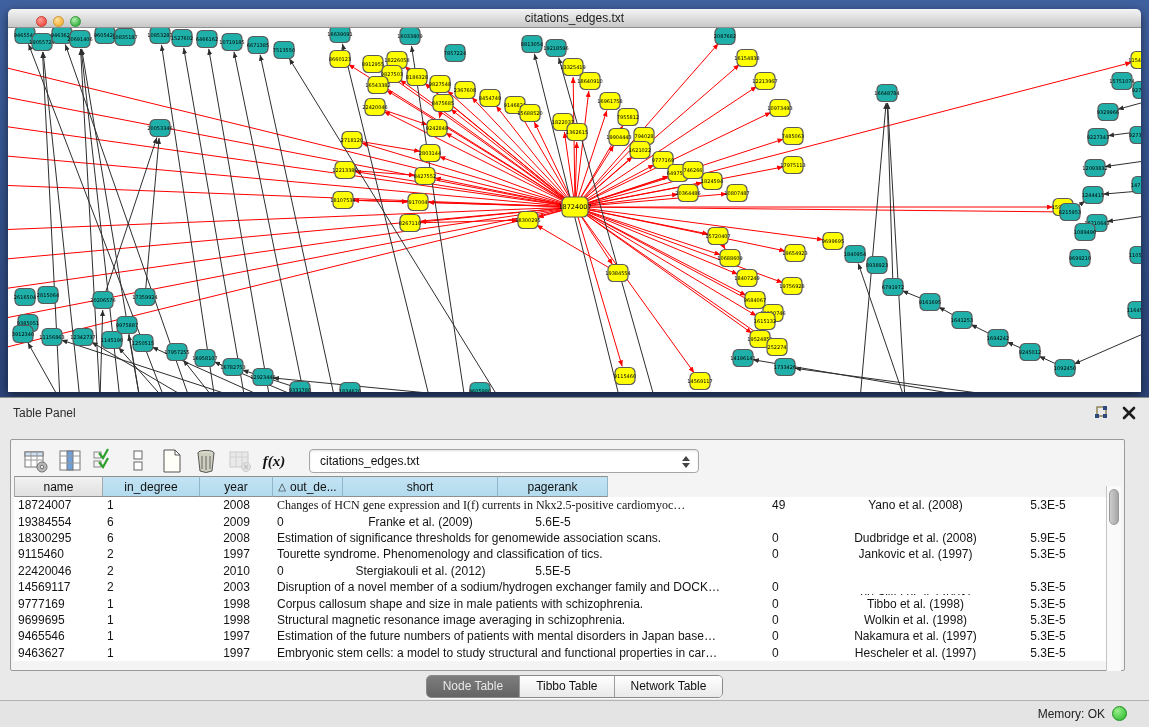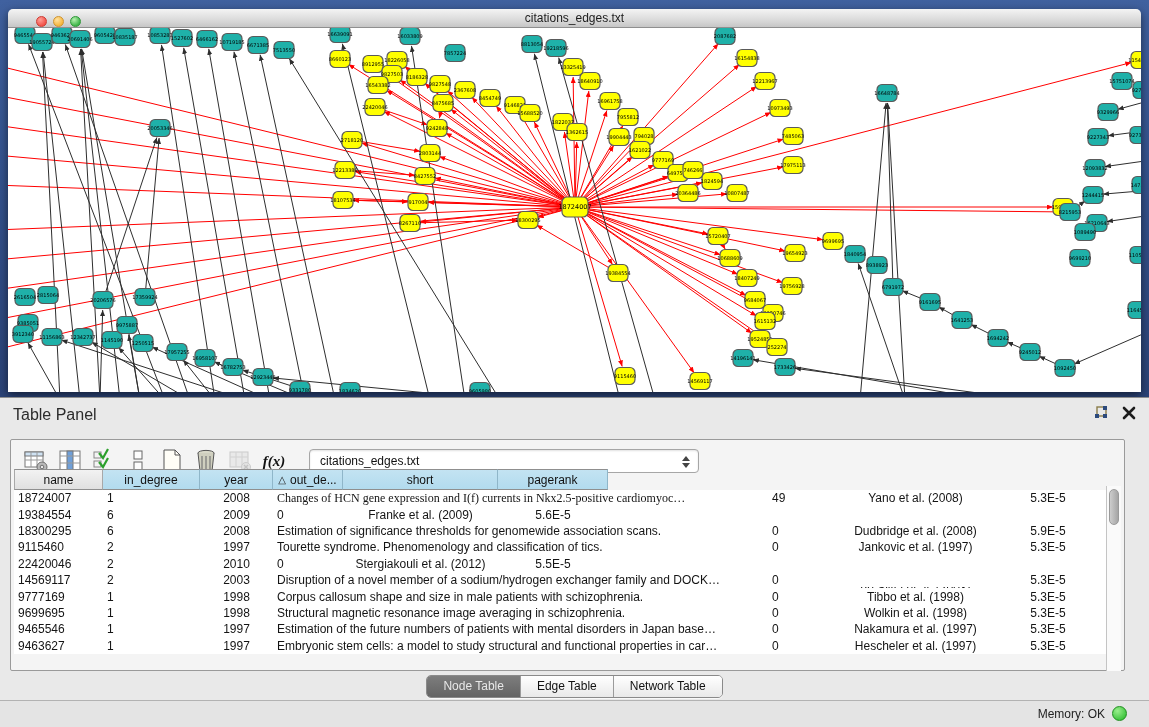--- a/index.html
+++ b/index.html
@@ -20,39 +20,39 @@
   .tl.red    { left:28px; background:radial-gradient(circle at 35% 30%,#ff9f97,#f2544a 70%); border:1px solid #ce3a32; }
   .tl.yellow { left:45px; background:radial-gradient(circle at 35% 30%,#ffe2a0,#f5b63e 70%); border:1px solid #cf9430; }
   .tl.green  { left:62px; background:radial-gradient(circle at 35% 30%,#b7f0b0,#3fb64a 70%); border:1px solid #2f9839; }
   #net-canvas { display:block; width:1133px; height:364px; background:#ffffff; }
   .net-node-label { font-family:"DejaVu Sans",sans-serif; }
 
   
   .table-panel { position:absolute; left:0; top:397px; width:1149px; height:303px;
     background:#e9e9e9; border-top:1px solid #8e8e8e; }
   .panel-header { position:relative; height:30px; }
-  .panel-title { position:absolute; left:13px; top:8px; font-size:16px; color:#2c2c2c; }
+  .panel-title { position:absolute; left:13px; top:8px; font-size:12px; color:#2c2c2c; }
   .panel-hdr-icons { position:absolute; right:12px; top:7px; display:flex; gap:12px; align-items:center; }
   .float-ic, .close-ic { width:16px; height:16px; cursor:default; }
 
   .panel-body { position:absolute; left:10px; top:41px; width:1115px; height:232px;
     background:#f4f4f4; border:1px solid #9a9a9a; border-radius:2px; }
   .toolbar { position:absolute; left:0; top:0; right:0; height:42px; display:flex; align-items:center; padding-left:10px; }
   .tb-icon { width:30px; height:30px; margin-right:4px; display:flex; align-items:center; justify-content:center; }
   .fx { font-family:"Liberation Serif",serif; font-style:italic; font-weight:bold; font-size:15px; color:#111; }
   .combo { position:relative; margin-left:16px; width:390px; height:24px; background:#ffffff;
     border:1px solid #a6a6a6; border-radius:4px; box-shadow:inset 0 1px 2px rgba(0,0,0,.12);
     font-size:12px; color:#111; line-height:22px; padding-left:10px; }
   .combo-stepper { position:absolute; right:6px; top:3px; width:13px; height:17px;
     display:flex; flex-direction:column; align-items:center; justify-content:center; gap:2px; }
   .combo-stepper i { display:block; width:0; height:0; border-left:4px solid transparent; border-right:4px solid transparent; }
   .combo-stepper .up { border-bottom:5px solid #444; }
   .combo-stepper .dn { border-top:5px solid #444; }
 
-  .grid { position:absolute; left:3px; top:29px; width:1092px; }
+  .grid { position:absolute; left:3px; top:36px; width:1092px; }
   .grid-hdr { display:flex; height:21px; }
   .hcell { display:flex; align-items:center; justify-content:center; font-size:12px; color:#111;
     border-top:1px solid #8f8f8f; border-bottom:1px solid #8f8f8f; border-right:1px solid #8fb6c9;
     background:linear-gradient(180deg,#c3e3f2,#b2dbee); overflow:hidden; white-space:nowrap; }
   .hcell.gray { background:linear-gradient(180deg,#f2f2f2,#e0e0e0); border-right:1px solid #a8a8a8; border-left:1px solid #a8a8a8; }
   .sort-glyph { margin-right:4px; font-size:10px; color:#222; }
   .grid-row { display:flex; height:16.4px; background:#fff; }
   .cell { font-size:12px; color:#141414; white-space:nowrap; overflow:hidden; padding:0 4px;
     display:flex; align-items:center; }
   .vscroll { position:absolute; right:3px; top:46px; width:15px; height:185px; background:#fafafa;
@@ -915,21 +915,21 @@
           </div>
       </div>
       <div class="vscroll">
         <div class="vthumb"></div>
       </div>
     </div>
 
     <div class="tabs-row">
       <span class="seg" id="seg-tabs">
           <button class="active">Node Table</button>
-          <button>Edge Table</button>
+          <button>Tibbo Table</button>
           <button>Network Table</button>
         </span>
     </div>
   </div>
 
   <div class="statusbar">
     <span class="mem">Memory: OK</span>
     <span class="mem-dot"></span>
   </div>
 

